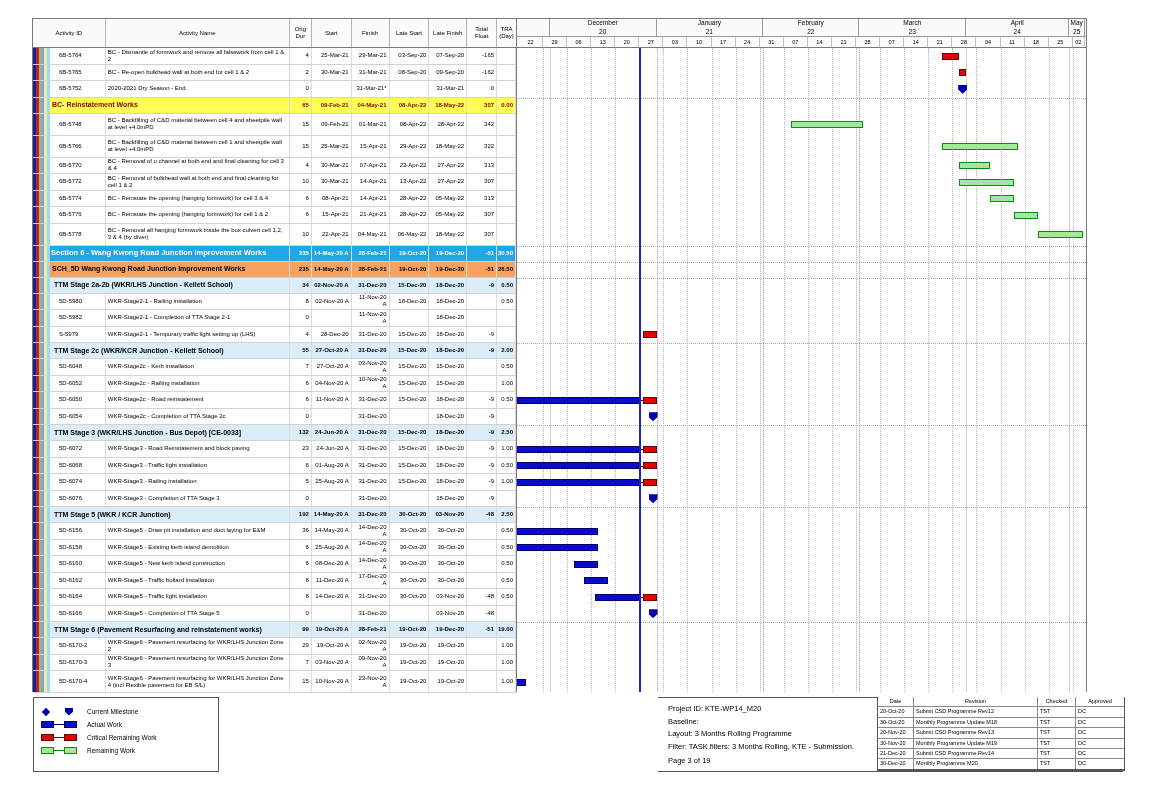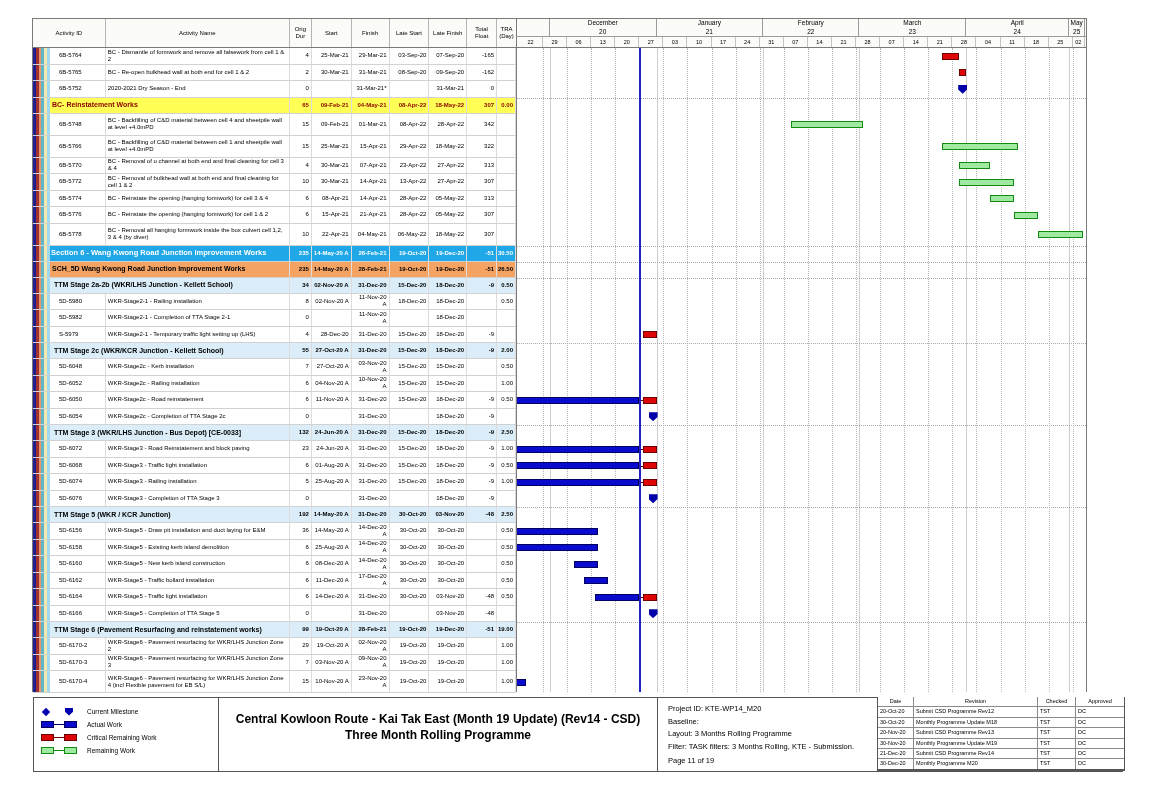--- a/index.html
+++ b/index.html
@@ -1047,31 +1047,27 @@
     <div class="l-item">
       <span class="l-sym">
         <span class="l-rect r-fill"></span>
           <span class="l-join r-join"></span>
           <span class="l-rect r-fill"></span>
       </span>
       <span>Remaining Work</span>
     </div>
   </div>
 
-  <div class="panel" id="titleBox">
-    <div class="t1">Central Kowloon Route - Kai Tak East (Month 19 Update) (Rev14 - CSD)</div>
-    <div class="t2">Three Month Rolling Programme</div>
-  </div>
 
   <div class="panel" id="projBox">
     <div>Project ID: KTE-WP14_M20</div>
     <div>Baseline:</div>
     <div>Layout: 3 Months Rolling Programme</div>
     <div>Filter: TASK filters: 3 Months Rolling, KTE - Submission.</div>
-    <div class="pgline">Page 11 of 19</div>
+    <div class="pgline">Page 3 of 19</div>
   </div>
   <div id="revTable">
       <div class="rrow rhead">
         <div class="rcell rc0">Date</div>
         <div class="rcell rc1">Revision</div>
         <div class="rcell rc2">Checked</div>
         <div class="rcell rc3">Approved</div>
       </div>
       <div class="rrow">
         <div class="rcell rc0">20-Oct-20</div>

